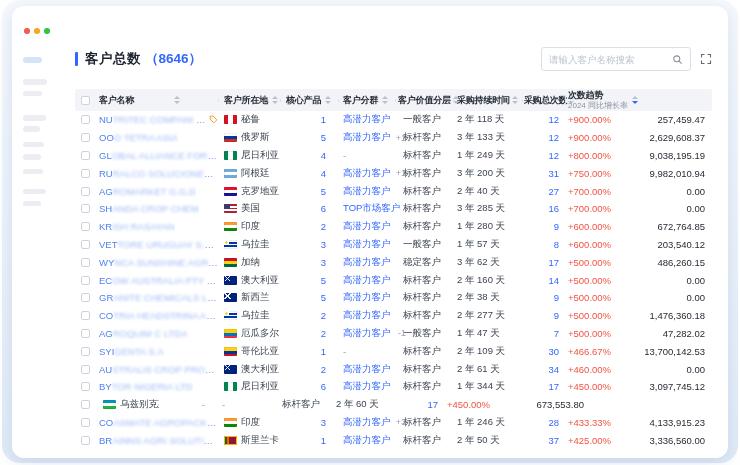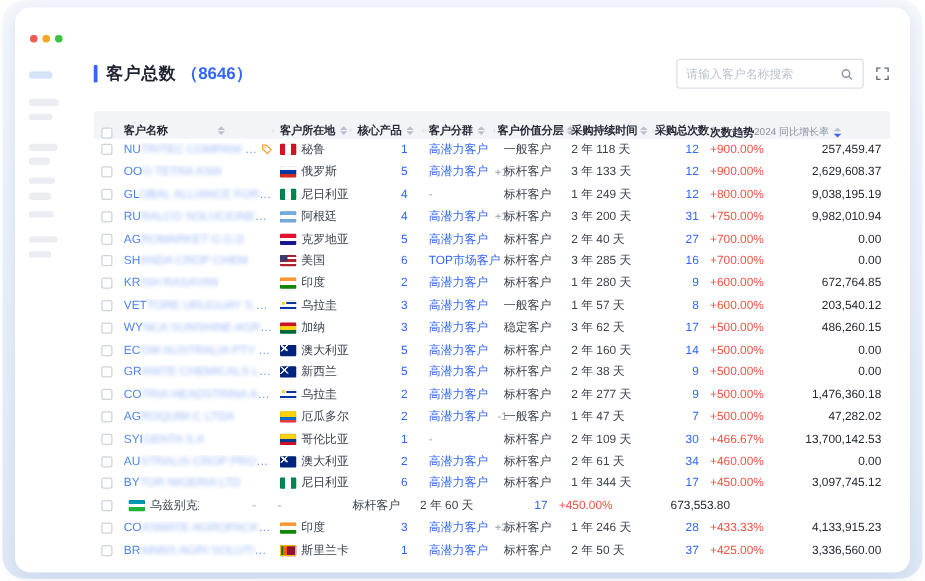--- a/index.html
+++ b/index.html
@@ -24,21 +24,21 @@
 .tbar{width:3px;height:14px;background:var(--blue);border-radius:1px}
 .ttext{font-size:13.5px;font-weight:bold;color:#1d2330;letter-spacing:.5px}
 .tcount{font-size:13.5px;font-weight:bold;color:var(--blue)}
 .rtools{display:flex;align-items:center;gap:9px}
 .search{width:150px;height:24px;border:1px solid #dbe0e8;border-radius:3px;
   display:flex;align-items:center;padding:0 7px;background:#fff}
 .search input{border:0;outline:0;flex:1;min-width:0;font-size:9.5px;color:#333;background:transparent}
 .search input::placeholder{color:#bcc4cf}
 
 .table{position:absolute;left:63px;top:83px;width:637px}
-.thead{display:flex;height:22px;background:var(--header-bg);border-radius:2px;align-items:flex-end}
+.thead{display:flex;height:22px;background:var(--header-bg);border-radius:2px;align-items:center}
 .th{display:flex;align-items:center;font-size:9px;font-weight:bold;color:#262b35;
   white-space:nowrap;position:relative;letter-spacing:-.2px}
 .th.sep::before{content:"";position:absolute;left:0;top:5px;bottom:5px;width:1px;background:#dde1e9}
 .w0{width:22px}.w1{width:121px}.w2{width:62px}.w3{width:58px}.w4{width:57px}
 .w5{width:58px}.w6{width:69px}.w7{width:43px}.w8{width:75px}.w9{width:72px}
 .tr{display:flex;height:17.8px;align-items:center}
 .td{display:flex;align-items:center;height:100%;font-size:9.5px;color:#3c4450;
   white-space:nowrap;overflow:hidden}
 .ra{justify-content:flex-end}
 .cb{width:9px;height:9px;border:1px solid #ccd3dd;border-radius:2px;background:#fff;margin-left:6px;flex:none}
@@ -61,21 +61,21 @@
 .core,.seg,.cnt{color:var(--blue)}
 .dash{color:#9aa3ae!important}
 .delta{position:absolute;right:-11px;color:#98a0ab;font-size:9px}
 .trend{color:var(--red)}
 .amt{color:#262b33}
 .sorter{display:inline-flex;flex-direction:column;gap:1.5px;margin-left:4px;flex:none}
 .sorter i{width:0;height:0;border-left:3px solid transparent;border-right:3px solid transparent}
 .sorter .up{border-bottom:3.5px solid #b9c0cc}
 .sorter .dn{border-top:3.5px solid #b9c0cc}
 .sorter.desc .dn{border-top-color:var(--blue)}
-.th2l{display:flex;flex-direction:row;justify-content:center;line-height:1.15}
+.th2l{display:flex;flex-direction:column;justify-content:center;line-height:1.15}
 .th2l .sub{font-size:8px;font-weight:normal;color:#8b93a0;letter-spacing:0}
 .info{width:8px;height:8px;border:1px solid #a7b0bc;border-radius:50%;display:inline-flex;
   align-items:center;justify-content:center;font-size:5.5px;color:#a7b0bc;margin:0 2px;font-weight:normal;flex:none}
 .eicon{display:inline-flex;flex:none}
 </style>
 </head>
 <body>
 
 <div class="stage">
   <div class="halo"></div>

